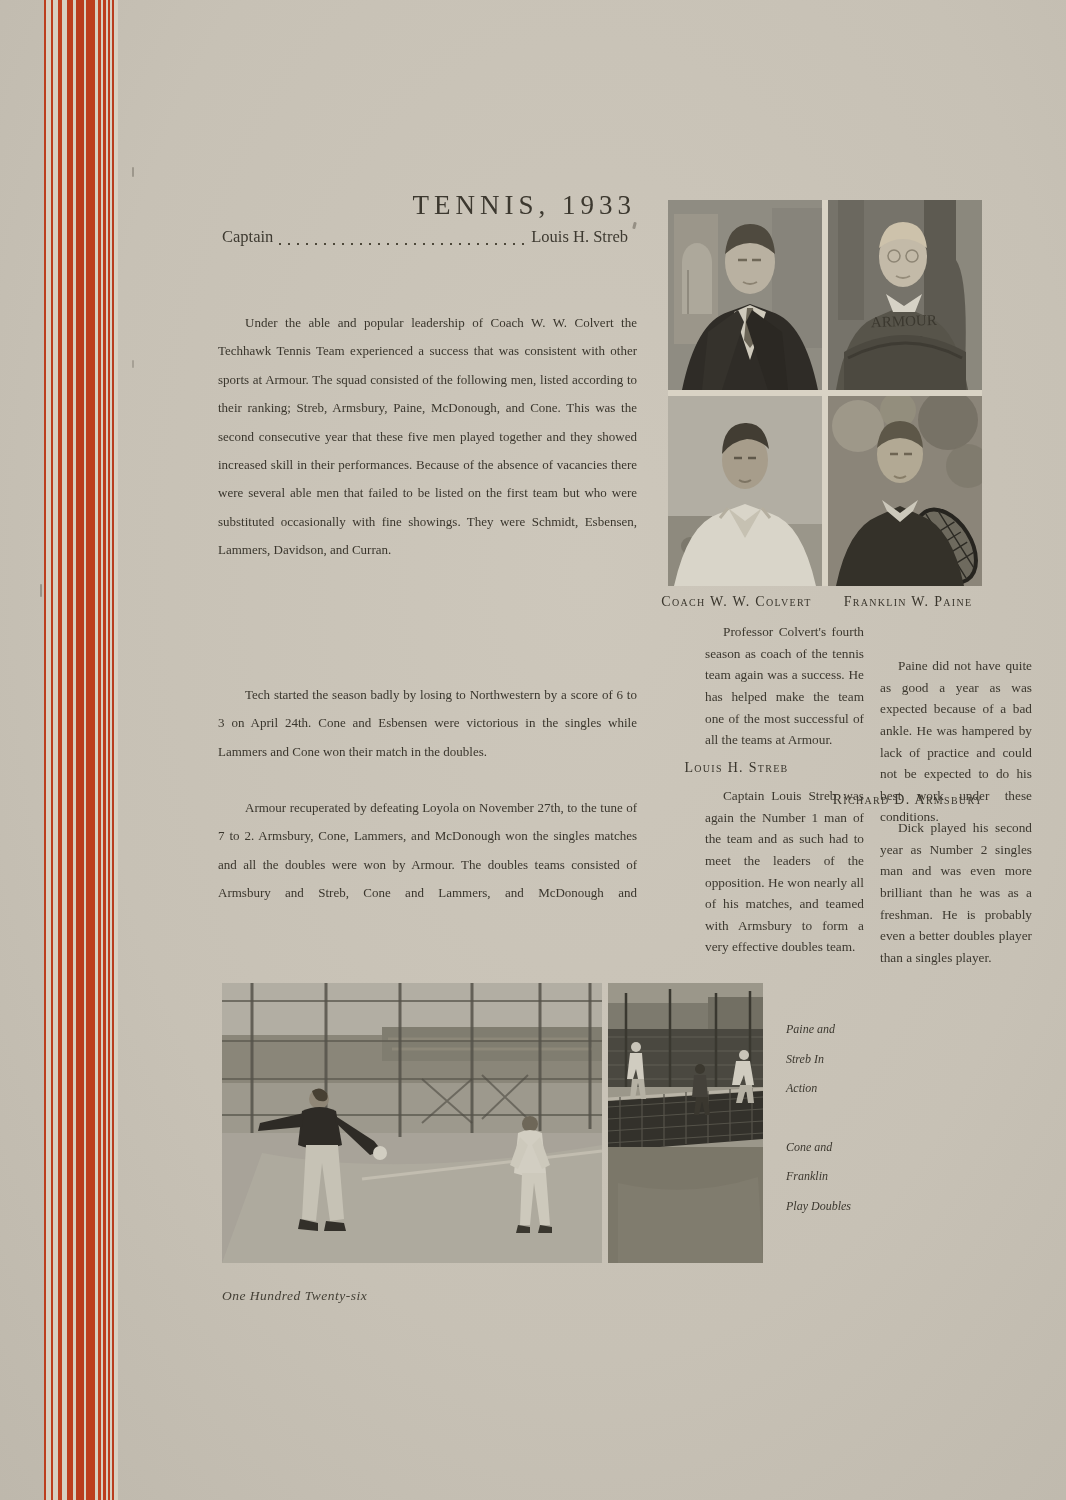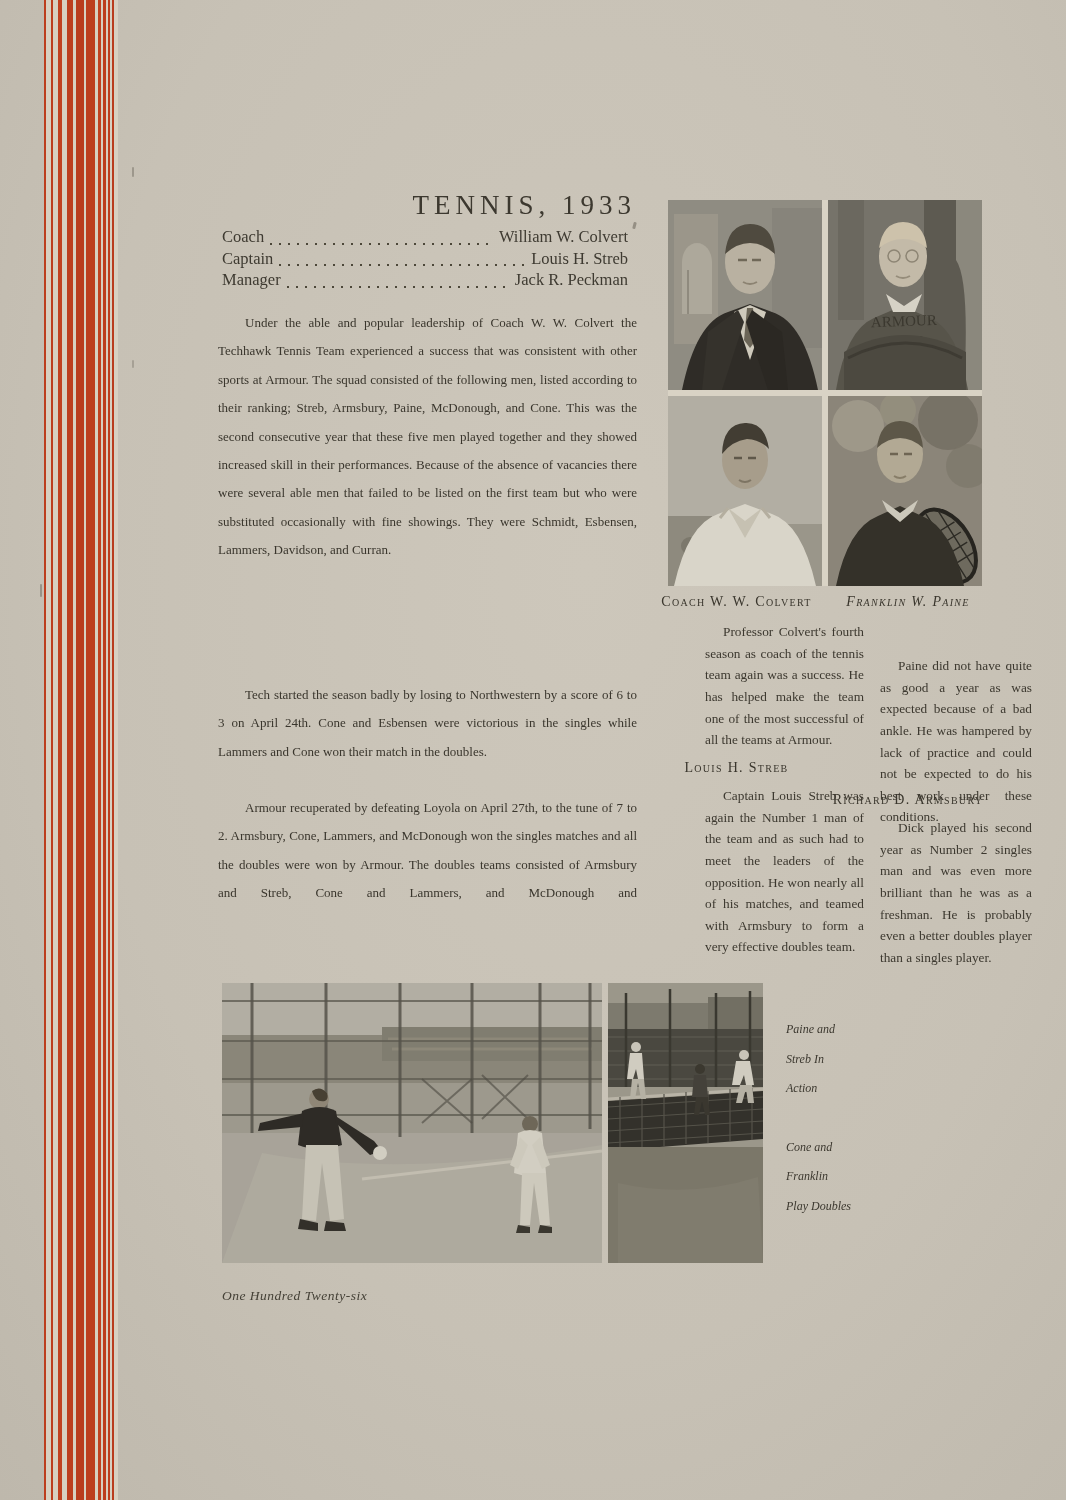--- a/index.html
+++ b/index.html
@@ -77,39 +77,29 @@
 
 <div class="speck" style="left:633px;top:222px;width:3px;height:7px;transform:rotate(14deg);opacity:.55;"></div>
 <div class="speck" style="left:132px;top:167px;width:2px;height:10px;opacity:.45;"></div>
 <div class="speck" style="left:40px;top:584px;width:2px;height:13px;opacity:.5;"></div>
 <div class="speck" style="left:132px;top:360px;width:2px;height:8px;opacity:.35;"></div>
 
 <div class="page-title">TENNIS, 1933</div>
 
 <div class="roster">
   <div class="roster-row">
-    <span>Coach</span>
-    <span class="leader"></span>
-    <span>William W. Colvert</span>
-  </div>
-  <div class="roster-row">
     <span>Captain</span>
     <span class="leader"></span>
     <span>Louis H. Streb</span>
   </div>
-  <div class="roster-row">
-    <span>Manager</span>
-    <span class="leader"></span>
-    <span>Jack R. Peckman</span>
-  </div>
 </div>
 
 <p class="body-par p1">Under the able and popular leadership of Coach W. W. Colvert the Techhawk Tennis Team experienced a success that was consistent with other sports at Armour. The squad consisted of the following men, listed according to their ranking; Streb, Armsbury, Paine, McDonough, and Cone. This was the second consecutive year that these five men played together and they showed increased skill in their performances. Because of the absence of vacancies there were several able men that failed to be listed on the first team but who were substituted occasionally with fine showings. They were Schmidt, Esbensen, Lammers, Davidson, and Curran.</p>
 <p class="body-par p2">Tech started the season badly by losing to Northwestern by a score of 6 to 3 on April 24th. Cone and Esbensen were victorious in the singles while Lammers and Cone won their match in the doubles.</p>
-<p class="body-par p3">Armour recuperated by defeating Loyola on April 27th, to the tune of 7 to 2. Armsbury, Cone, Lammers, and McDonough won the singles matches and all the doubles were won by Armour. The doubles teams consisted of Armsbury and Streb, Cone and Lammers, and McDonough and</p>
+<p class="body-par p3">Armour recuperated by defeating Loyola on November 27th, to the tune of 7 to 2. Armsbury, Cone, Lammers, and McDonough won the singles matches and all the doubles were won by Armour. The doubles teams consisted of Armsbury and Streb, Cone and Lammers, and McDonough and</p>
 
 <div class="photo-grid">
 
   <div>
     <svg viewBox="0 0 154 190" preserveAspectRatio="none">
       <rect width="154" height="190" fill="#8f8c82"></rect>
       <rect x="6" y="14" width="44" height="130" fill="#9b968a"></rect>
       <path d="M14 62 a15 19 0 0 1 30 0 v52 h-30 z" fill="#b3ada0" opacity="0.75"></path>
       <rect x="19" y="70" width="2" height="44" fill="#8f8a7e"></rect>
       <rect x="104" y="8" width="50" height="140" fill="#87847b"></rect>
@@ -176,21 +166,21 @@
       <path d="M54 104 l18 13 l18-13 l-5 11 l-13 11 l-13-11 z" fill="#ccc8bb"></path>
       <ellipse cx="72" cy="58" rx="23" ry="29" fill="#b2a994"></ellipse>
       <path d="M49 52 q3-27 23-27 q21 0 23 27 q-11-10-23-10 q-12 0-23 10z" fill="#5d5748"></path>
       <path d="M62 58 h8 M76 58 h8" stroke="#6e6553" stroke-width="2.5" fill="none"></path>
       <path d="M66 80 q6 4 12 0" stroke="#877d68" stroke-width="2" fill="none"></path>
     </svg>
   </div>
 </div>
 
 <div class="subhead" style="left:657px;top:594px;width:159px;">Coach W. W. Colvert</div>
-<div class="subhead" style="left:832px;top:594px;width:152px;font-style:italic;">Franklin W. Paine</div>
+<div class="subhead" style="left:832px;top:594px;width:152px;">Franklin W. Paine</div>
 
 <p class="mini-par col-a" style="top:608px;">Professor Colvert's fourth season as coach of the tennis team again was a success. He has helped make the team one of the most successful of all the teams at Armour.</p>
 <p class="mini-par col-b" style="top:642px;">Paine did not have quite as good a year as was expected because of a bad ankle. He was hampered by lack of practice and could not be expected to do his best work under these conditions.</p>
 
 <div class="subhead" style="left:657px;top:760px;width:159px;">Louis H. Streb</div>
 <p class="mini-par col-a" style="top:772px;">Captain Louis Streb was again the Number 1 man of the team and as such had to meet the leaders of the opposition. He won nearly all of his matches, and teamed with Armsbury to form a very effective doubles team.</p>
 
 <div class="subhead" style="left:832px;top:792px;width:152px;">Richard D. Armsbury</div>
 <p class="mini-par col-b" style="top:804px;">Dick played his second year as Number 2 singles man and was even more brilliant than he was as a freshman. He is probably even a better doubles player than a singles player.</p>
 

